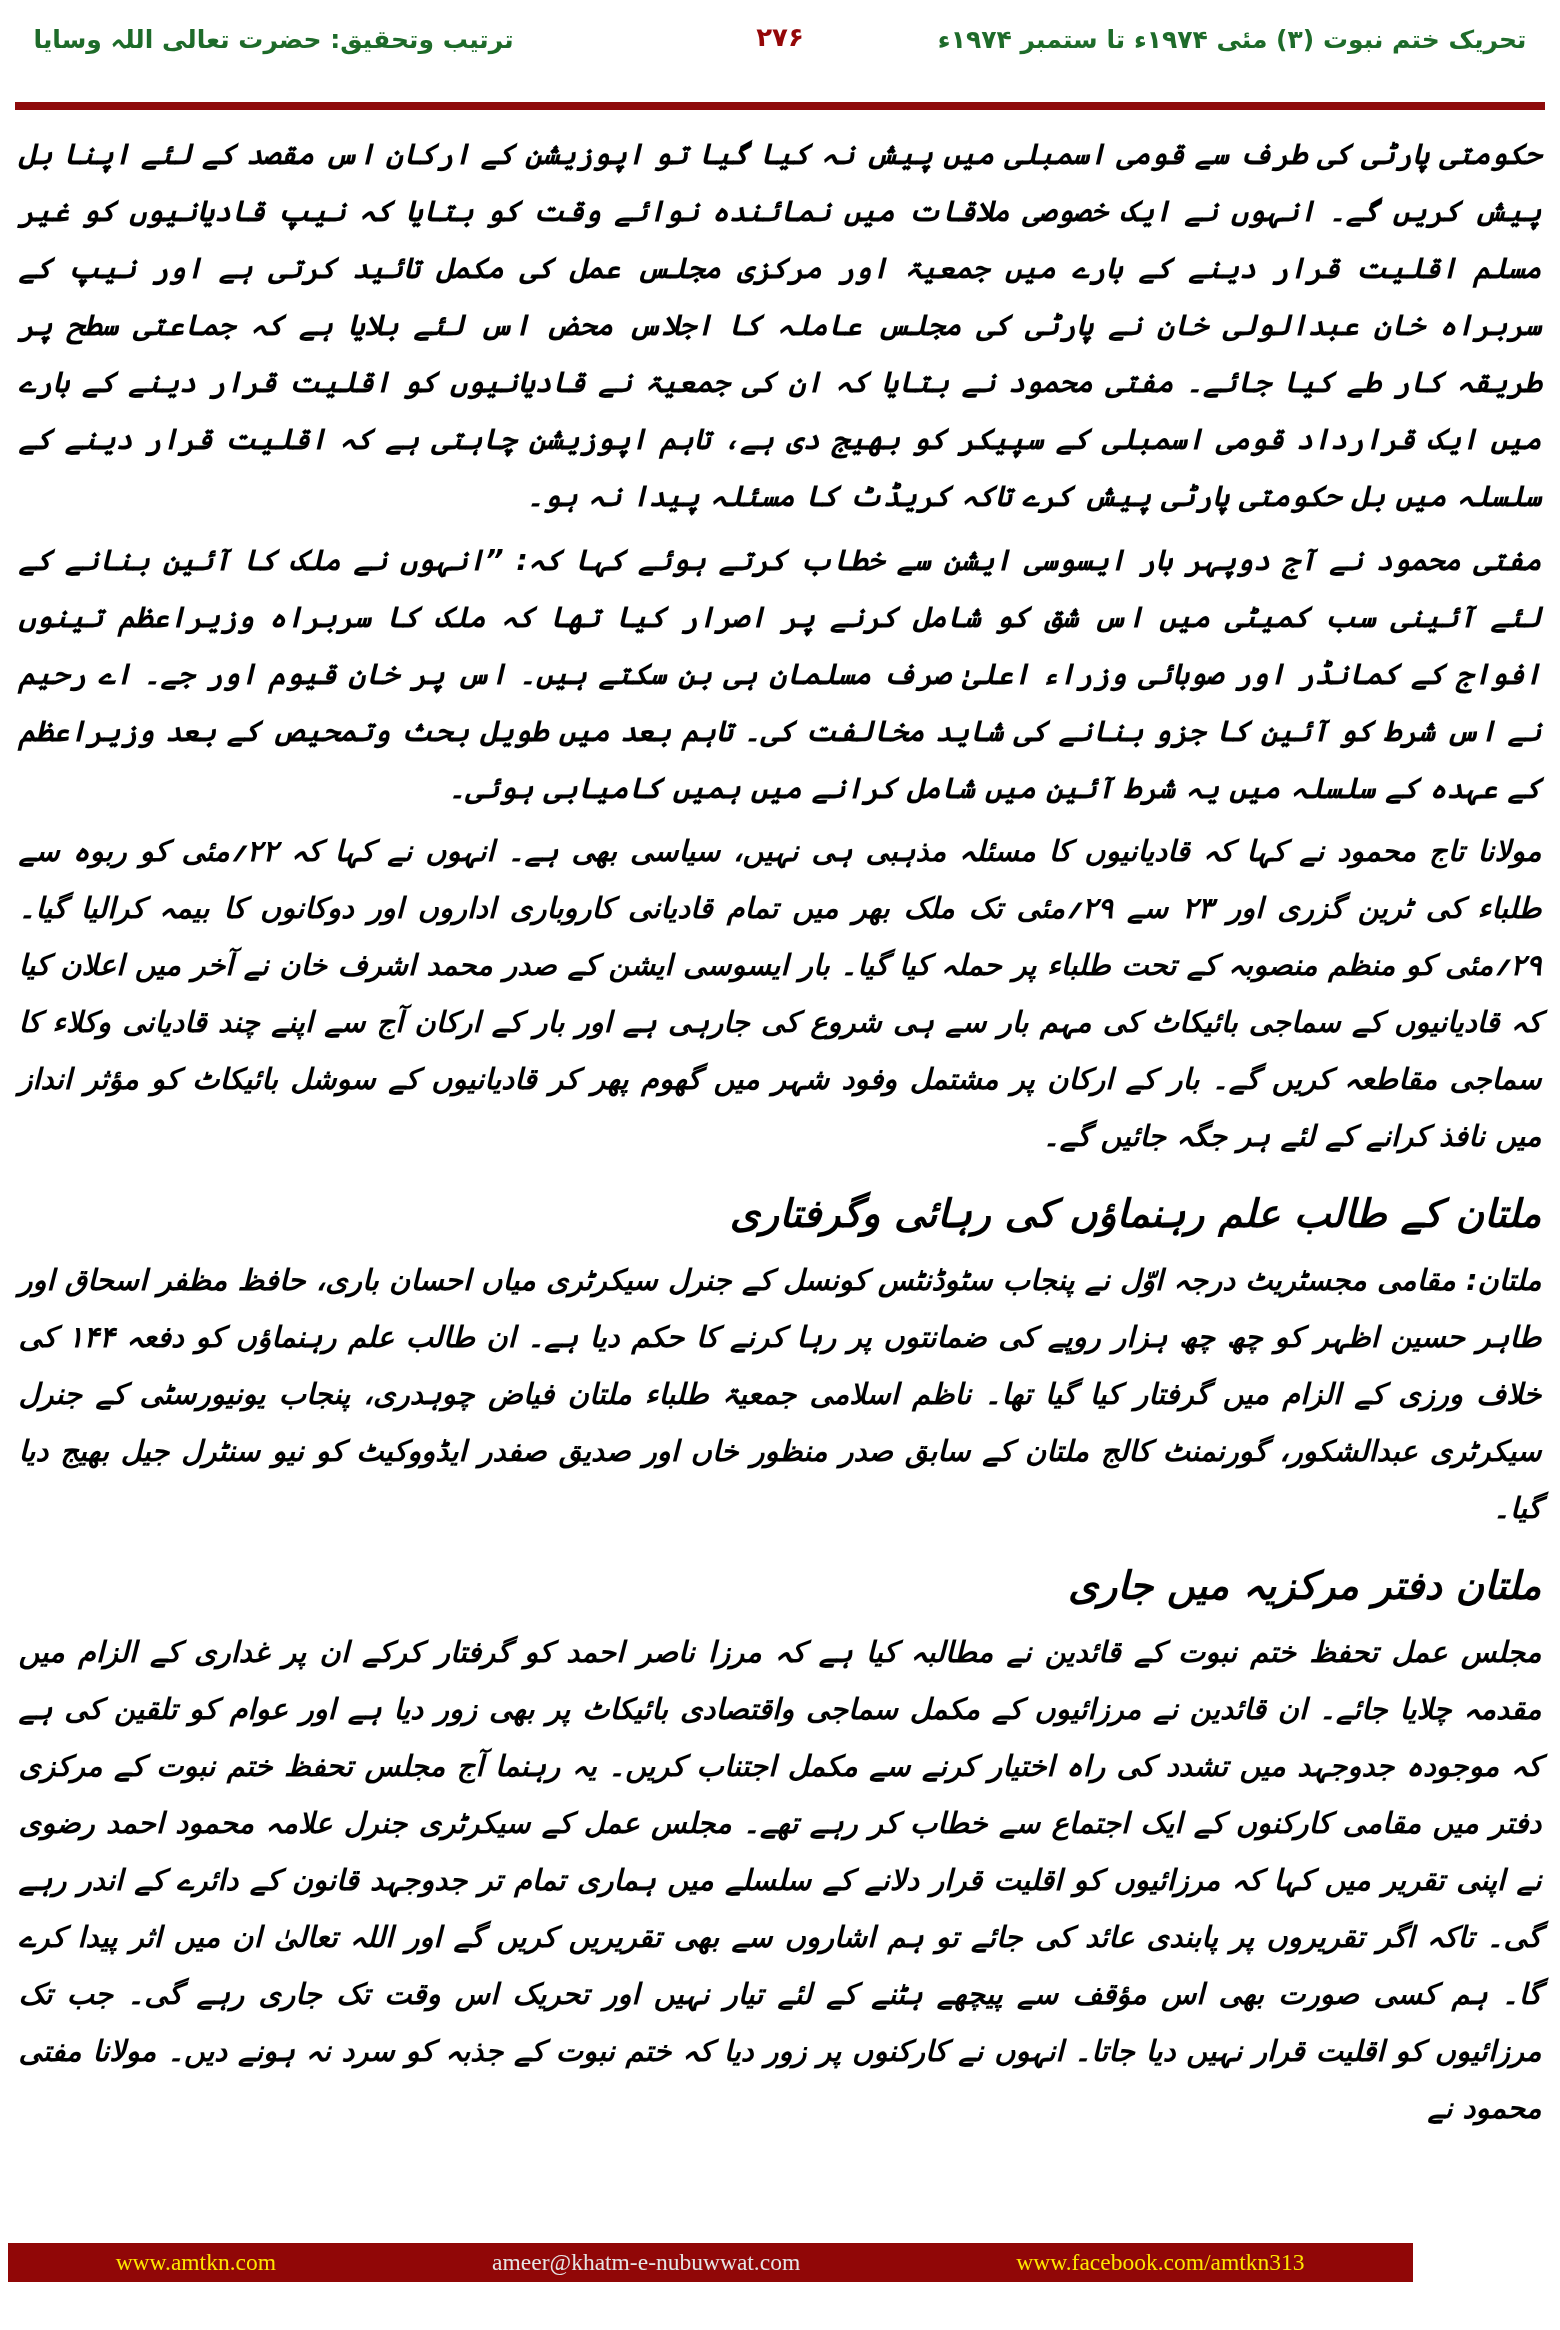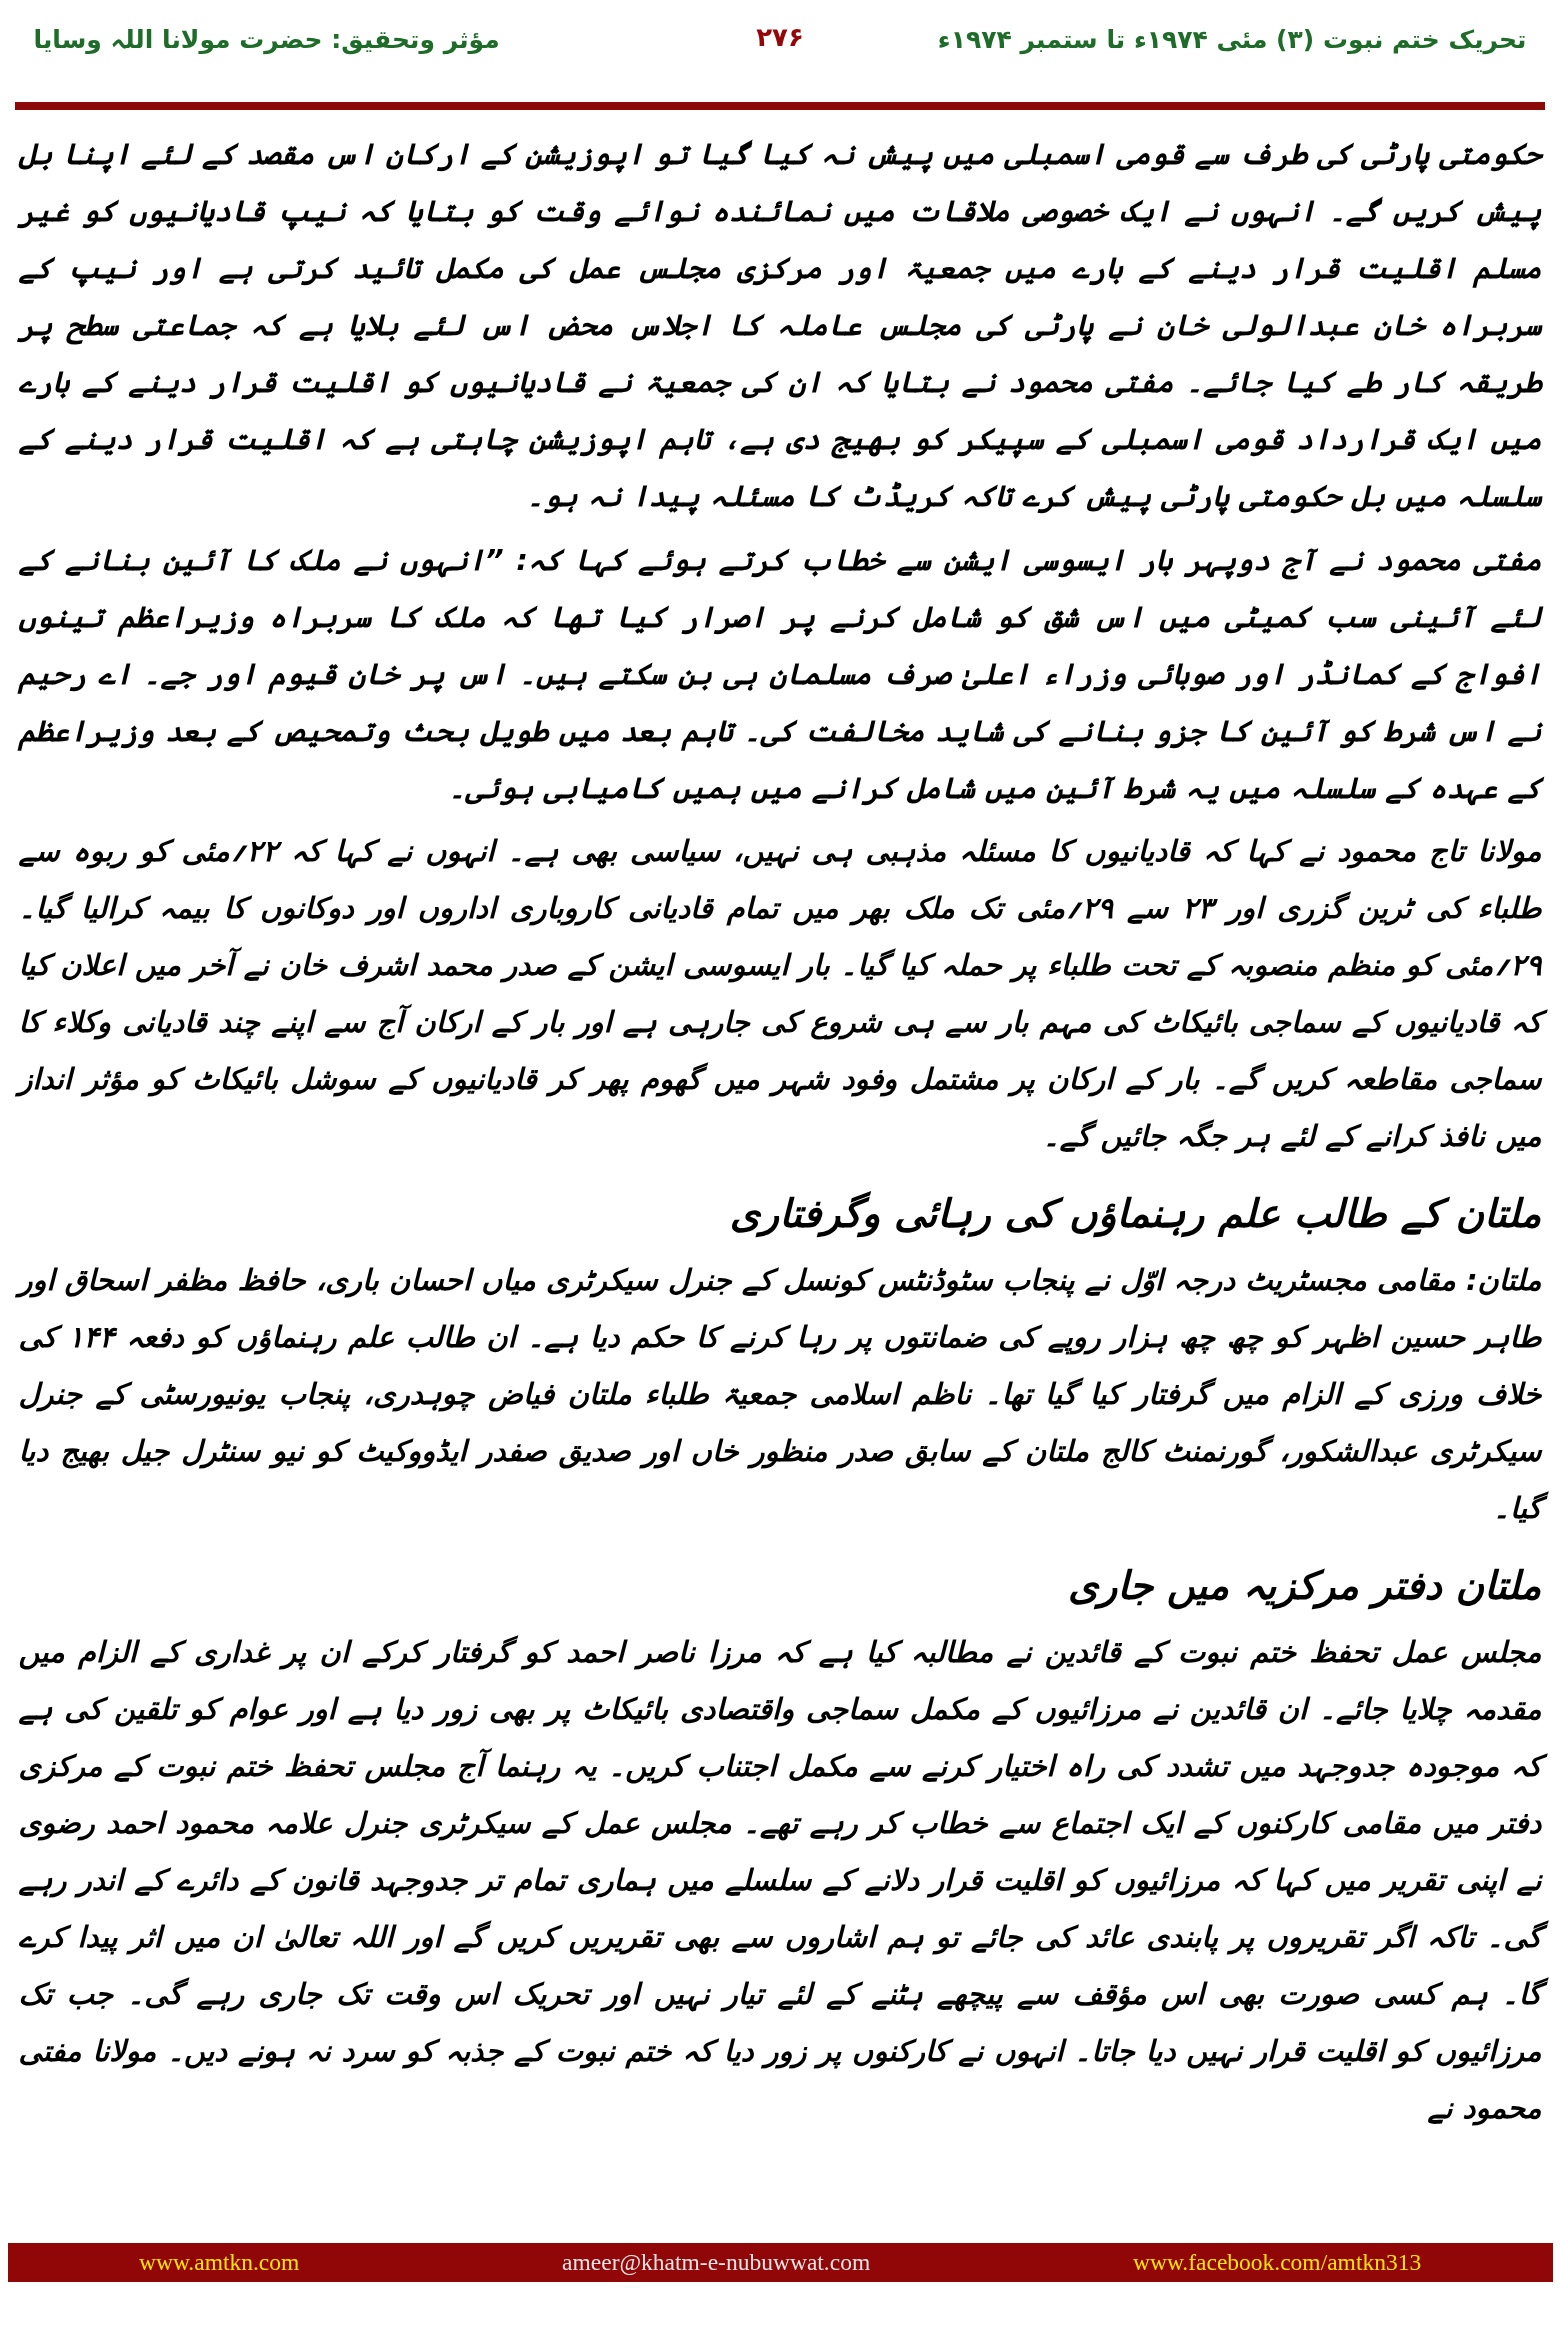--- a/index.html
+++ b/index.html
@@ -83,39 +83,39 @@
       font-size: 39px;
       line-height: 60px;
       font-weight: bold;
       text-align: right;
     }
     
     .footer {
       position: absolute;
       left: 7.6px;
       top: 2243px;
-      width: 1545px;
+      width: 1405px;
       height: 39px;
       background: #910707;
       display: flex;
       align-items: center;
       justify-content: space-around;
       font-family: "Liberation Serif", serif;
       font-size: 23.5px;
     }
     .footer .link-yellow { color: #ffe600; }
     .footer .link-white { color: #e5e5e5; }
   </style>
 </head>
 <body>
 
 <div class="page">
 
   <div class="header">
-    <div class="header-left">مؤثر وتحقیق: حضرت مولانا اللہ وسایا</div>
+    <div class="header-left">ترتیب وتحقیق: حضرت تعالی اللہ وسایا</div>
     <div class="page-number">۲۷۶</div>
     <div class="header-right">تحریک ختم نبوت (۳) مئی ۱۹۷۴ء تا ستمبر ۱۹۷۴ء</div>
   </div>
   <div class="header-rule"></div>
 
   <div class="content">
     <p>حکومتی پارٹی کی طرف سے قومی اسمبلی میں پیش نہ کیا گیا تو اپوزیشن کے ارکان اس مقصد کے لئے اپنا بل پیش کریں گے۔ انہوں نے ایک خصوصی ملاقات میں نمائندہ نوائے وقت کو بتایا کہ نیپ قادیانیوں کو غیر مسلم اقلیت قرار دینے کے بارے میں جمعیۃ اور مرکزی مجلس عمل کی مکمل تائید کرتی ہے اور نیپ کے سربراہ خان عبدالولی خان نے پارٹی کی مجلس عاملہ کا اجلاس محض اس لئے بلایا ہے کہ جماعتی سطح پر طریقہ کار طے کیا جائے۔ مفتی محمود نے بتایا کہ ان کی جمعیۃ نے قادیانیوں کو اقلیت قرار دینے کے بارے میں ایک قرارداد قومی اسمبلی کے سپیکر کو بھیج دی ہے، تاہم اپوزیشن چاہتی ہے کہ اقلیت قرار دینے کے سلسلہ میں بل حکومتی پارٹی پیش کرے تاکہ کریڈٹ کا مسئلہ پیدا نہ ہو۔</p>
     <p>مفتی محمود نے آج دوپہر بار ایسوسی ایشن سے خطاب کرتے ہوئے کہا کہ: ”انہوں نے ملک کا آئین بنانے کے لئے آئینی سب کمیٹی میں اس شق کو شامل کرنے پر اصرار کیا تھا کہ ملک کا سربراہ وزیراعظم تینوں افواج کے کمانڈر اور صوبائی وزراء اعلیٰ صرف مسلمان ہی بن سکتے ہیں۔ اس پر خان قیوم اور جے۔ اے رحیم نے اس شرط کو آئین کا جزو بنانے کی شاید مخالفت کی۔ تاہم بعد میں طویل بحث وتمحیص کے بعد وزیراعظم کے عہدہ کے سلسلہ میں یہ شرط آئین میں شامل کرانے میں ہمیں کامیابی ہوئی۔</p>
     <p>مولانا تاج محمود نے کہا کہ قادیانیوں کا مسئلہ مذہبی ہی نہیں، سیاسی بھی ہے۔ انہوں نے کہا کہ ۲۲؍مئی کو ربوہ سے طلباء کی ٹرین گزری اور ۲۳ سے ۲۹؍مئی تک ملک بھر میں تمام قادیانی کاروباری اداروں اور دوکانوں کا بیمہ کرالیا گیا۔ ۲۹؍مئی کو منظم منصوبہ کے تحت طلباء پر حملہ کیا گیا۔ بار ایسوسی ایشن کے صدر محمد اشرف خان نے آخر میں اعلان کیا کہ قادیانیوں کے سماجی بائیکاٹ کی مہم بار سے ہی شروع کی جارہی ہے اور بار کے ارکان آج سے اپنے چند قادیانی وکلاء کا سماجی مقاطعہ کریں گے۔ بار کے ارکان پر مشتمل وفود شہر میں گھوم پھر کر قادیانیوں کے سوشل بائیکاٹ کو مؤثر انداز میں نافذ کرانے کے لئے ہر جگہ جائیں گے۔</p>
 

